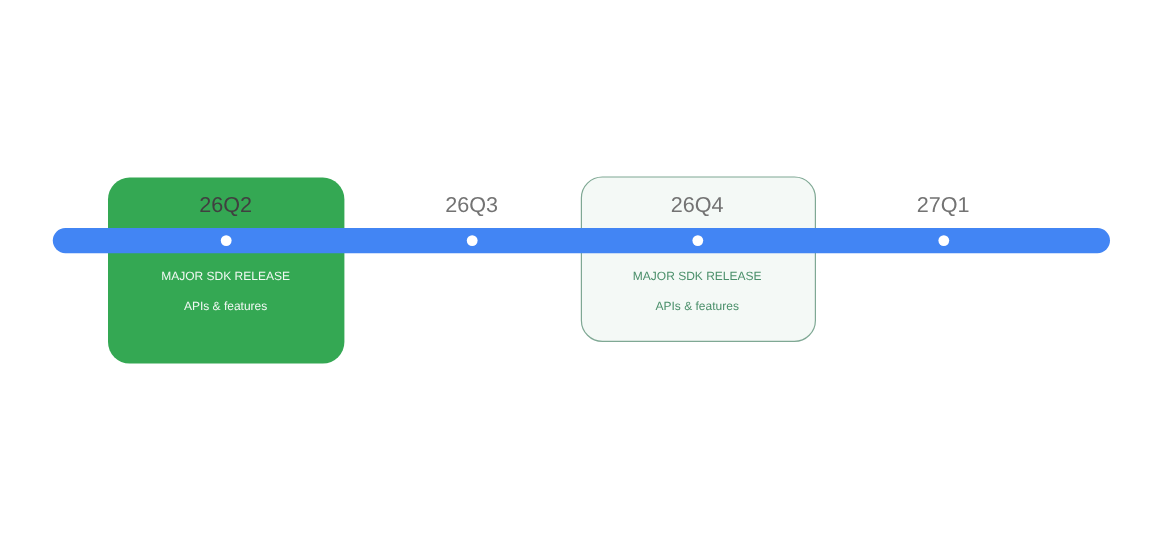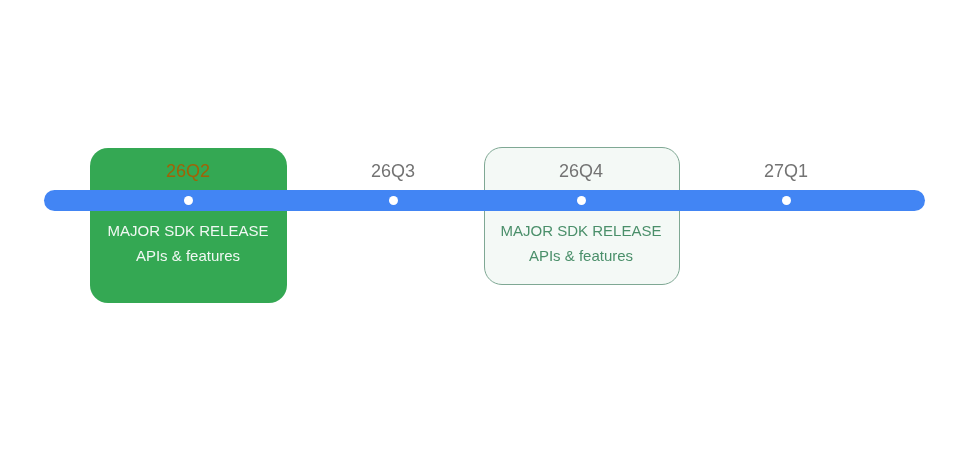--- a/index.html
+++ b/index.html
@@ -61,34 +61,34 @@
   .quarter-label {
     position: absolute;
     top: 160px;
     transform: translateX(-50%);
     font-size: 18px;
     font-weight: 400;
     line-height: 22px;
     white-space: nowrap;
     z-index: 5;
   }
-  .quarter-label.on-dark { color: #a16207; text-align: right; }
+  .quarter-label.on-dark { color: #404040; text-align: right; }
   .quarter-label.on-light { color: #737373; }
 
   
   .milestone-body {
     position: absolute;
     top: 218px;
     transform: translateX(-50%);
     z-index: 5;
     text-align: center;
     white-space: nowrap;
   }
   .body-line {
-    font-size: 15px;
+    font-size: 10px;
     line-height: 25px;
     font-weight: 400;
   }
   .milestone-body.on-dark .body-line { color: #f1f8f3; }
   .milestone-body.on-light .body-line { color: #4a8f6a; }
 </style>
 </head>
 <body>
 
 <div id="timeline-canvas">

